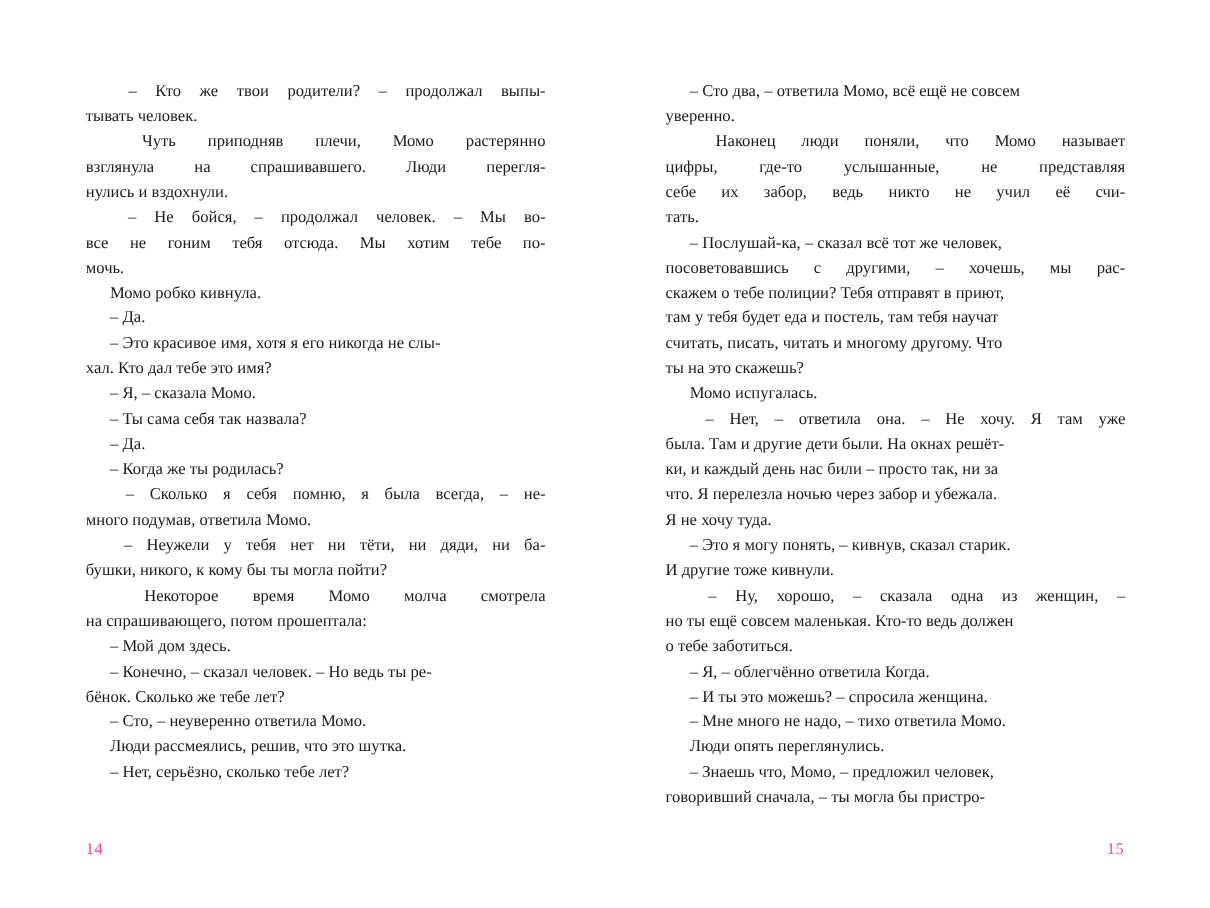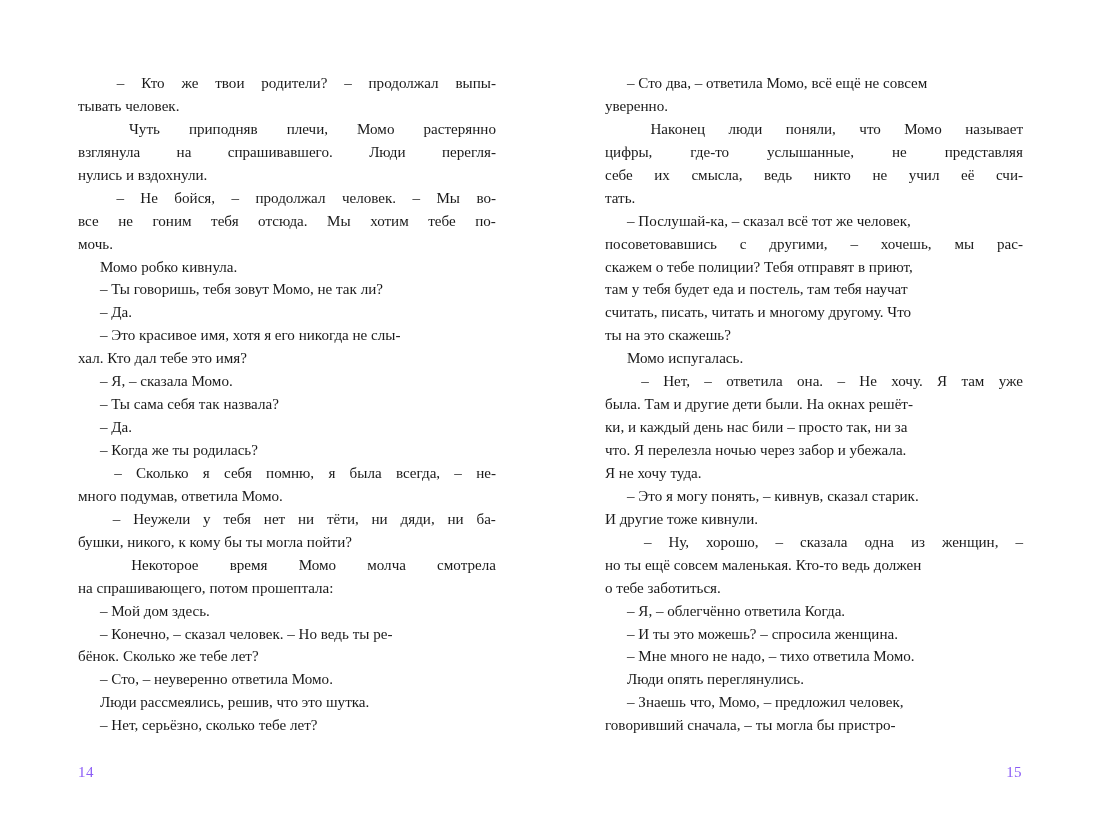--- a/index.html
+++ b/index.html
@@ -75,21 +75,21 @@
   .line .ind {
     display: inline-block;
     width: 22px;
   }
 
   .folio {
     position: absolute;
     bottom: 44px;
     font-size: 15px;
     line-height: 18px;
-    color: #8b5cf6;
+    color: #ec4899;
     letter-spacing: 0.4px;
   }
   .page-left .folio  { left: 78px; }
   .page-right .folio { right: 78px; margin-top: 48px; }
 </style>
 </head>
 <body>
 
 <div class="spread">
 
@@ -148,23 +148,20 @@
             <span>отсюда.</span>
             <span>Мы</span>
             <span>хотим</span>
             <span>тебе</span>
             <span>по-</span>
           </span>
           <span class="line"><span>мочь.</span></span>
         </p>
         <p class="para">
           <span class="line"><span class="ind"></span><span>Момо робко кивнула.</span></span>
-        </p>
-        <p class="para">
-          <span class="line"><span class="ind"></span><span>– Ты говоришь, тебя зовут Момо, не так ли?</span></span>
         </p>
         <p class="para">
           <span class="line"><span class="ind"></span><span>– Да.</span></span>
         </p>
         <p class="para">
           <span class="line"><span class="ind"></span><span>– Это красивое имя, хотя я его никогда не слы-</span></span>
           <span class="line"><span>хал. Кто дал тебе это имя?</span></span>
         </p>
         <p class="para">
           <span class="line"><span class="ind"></span><span>– Я, – сказала Момо.</span></span>
@@ -261,21 +258,21 @@
           <span class="line j">
             <span>цифры,</span>
             <span>где-то</span>
             <span>услышанные,</span>
             <span>не</span>
             <span>представляя</span>
           </span>
           <span class="line j">
             <span>себе</span>
             <span>их</span>
-            <span>смысла,</span>
+            <span>забор,</span>
             <span>ведь</span>
             <span>никто</span>
             <span>не</span>
             <span>учил</span>
             <span>её</span>
             <span>счи-</span>
           </span>
           <span class="line"><span>тать.</span></span>
         </p>
         <p class="para">

